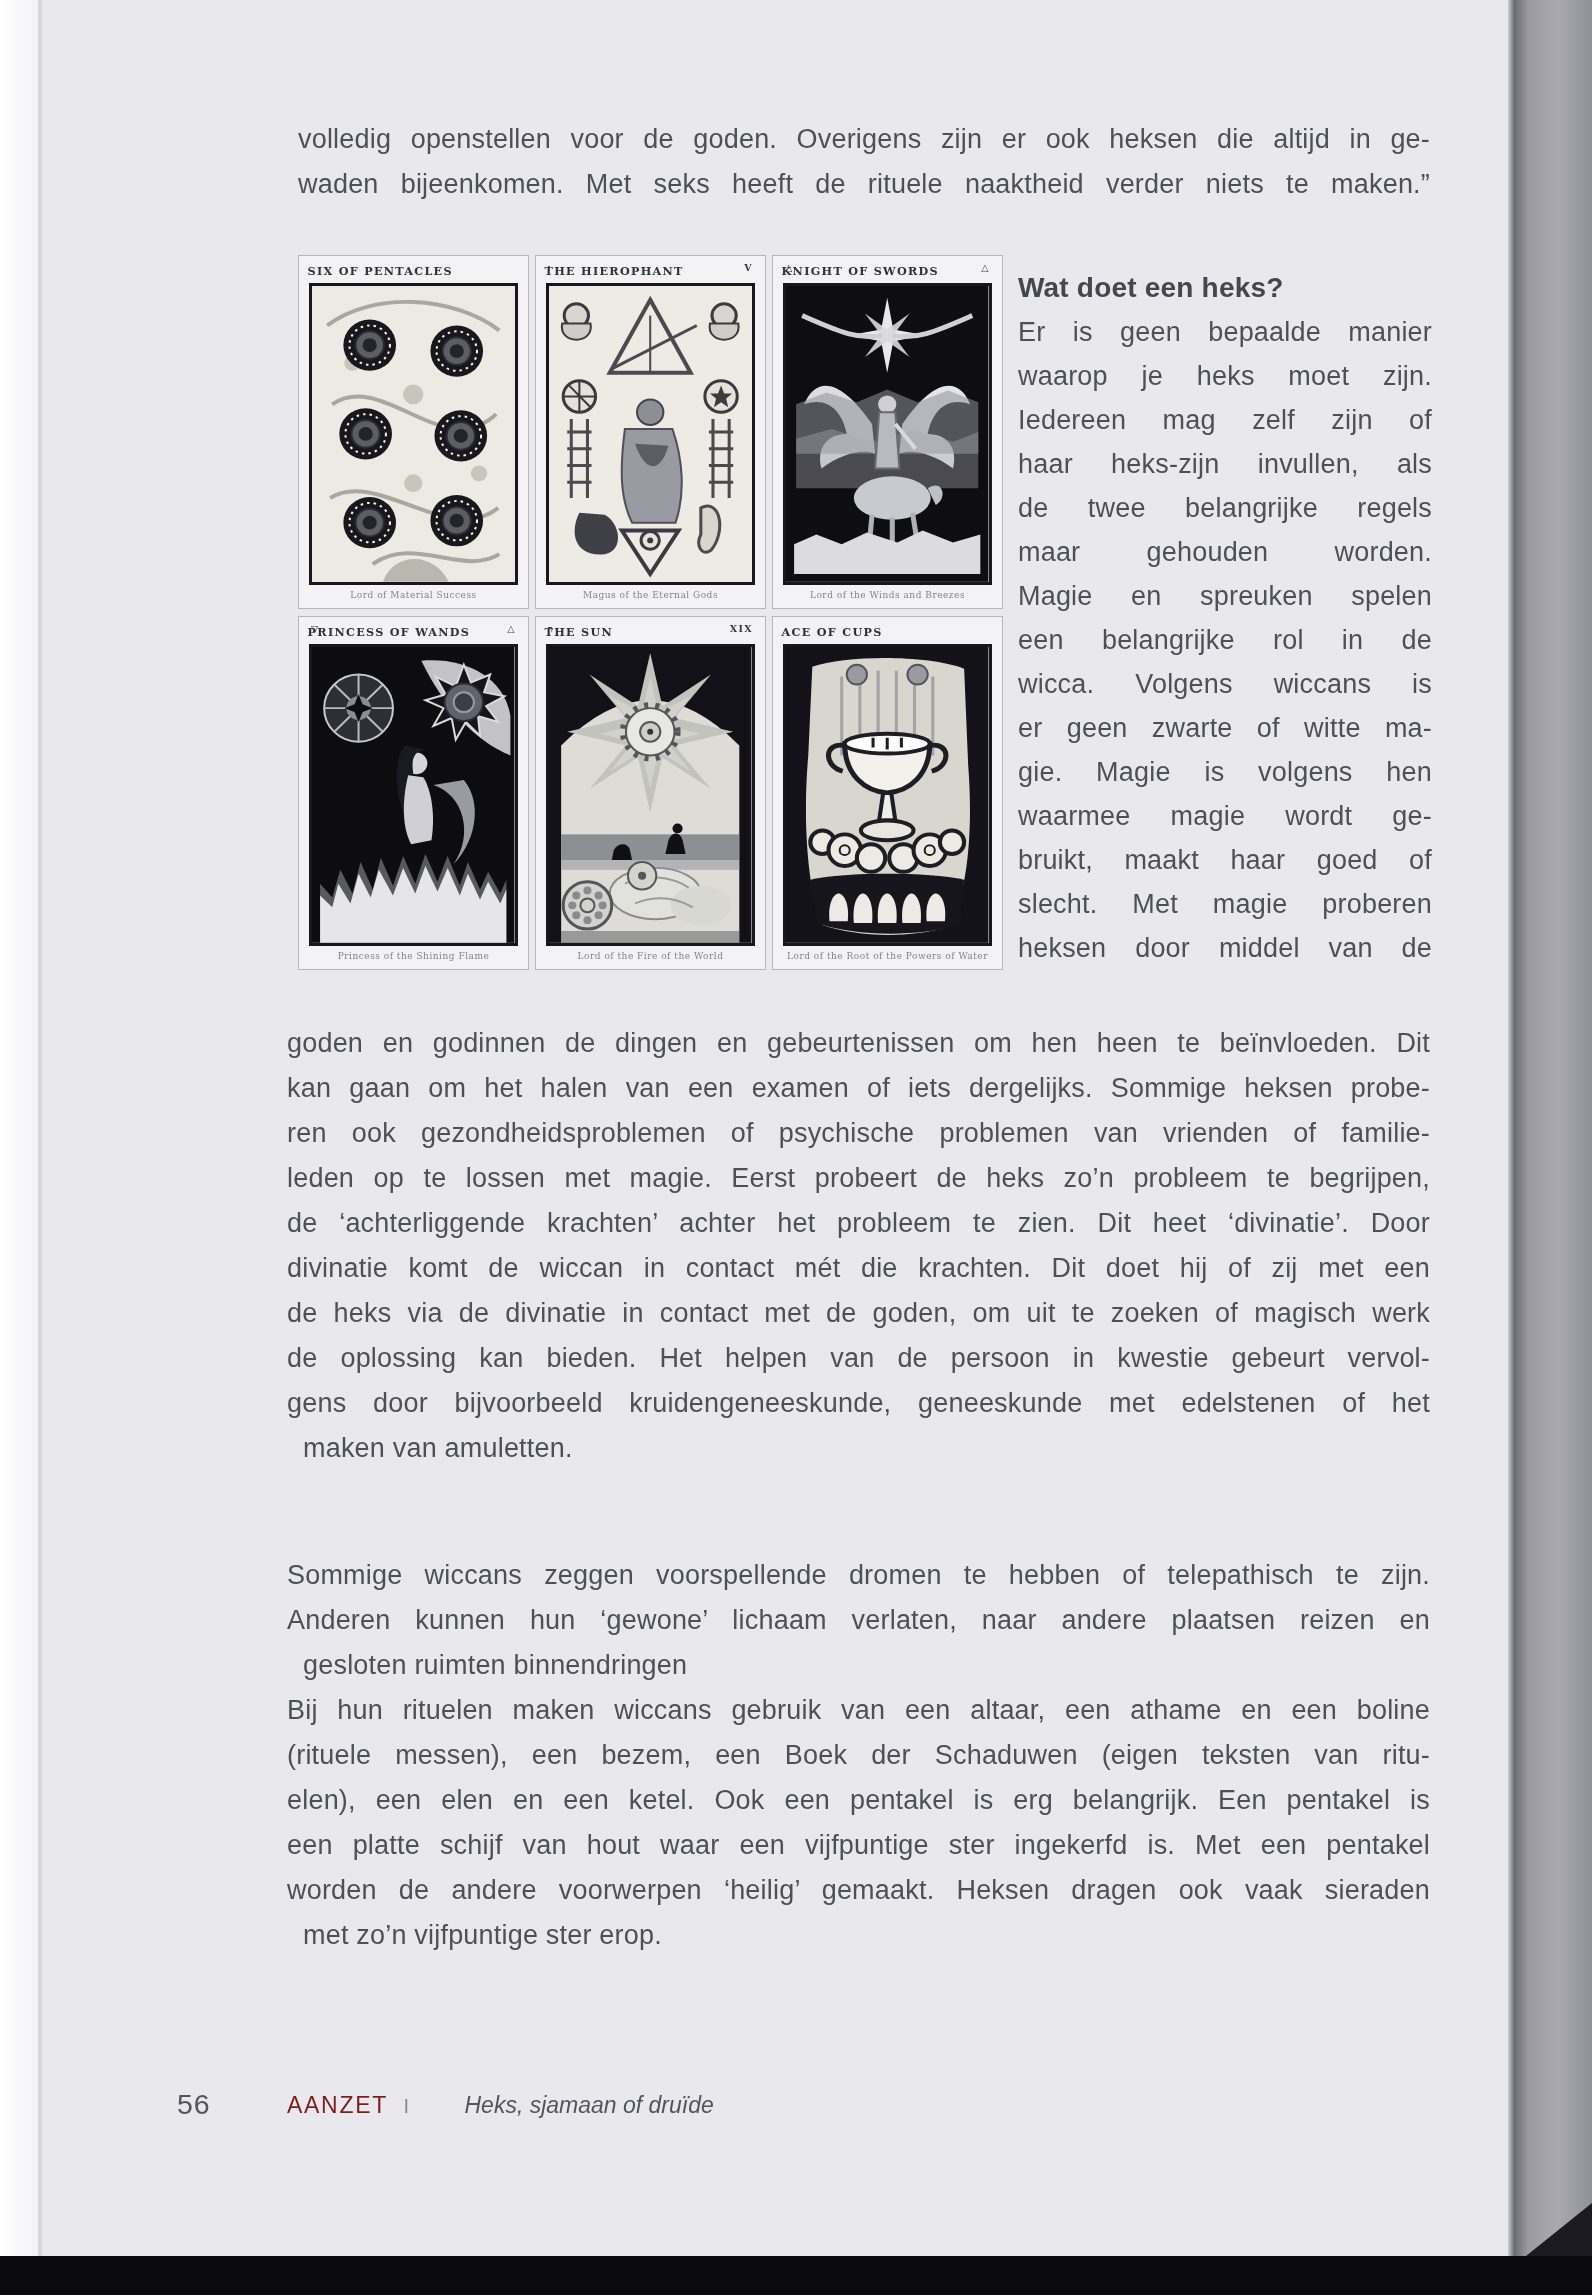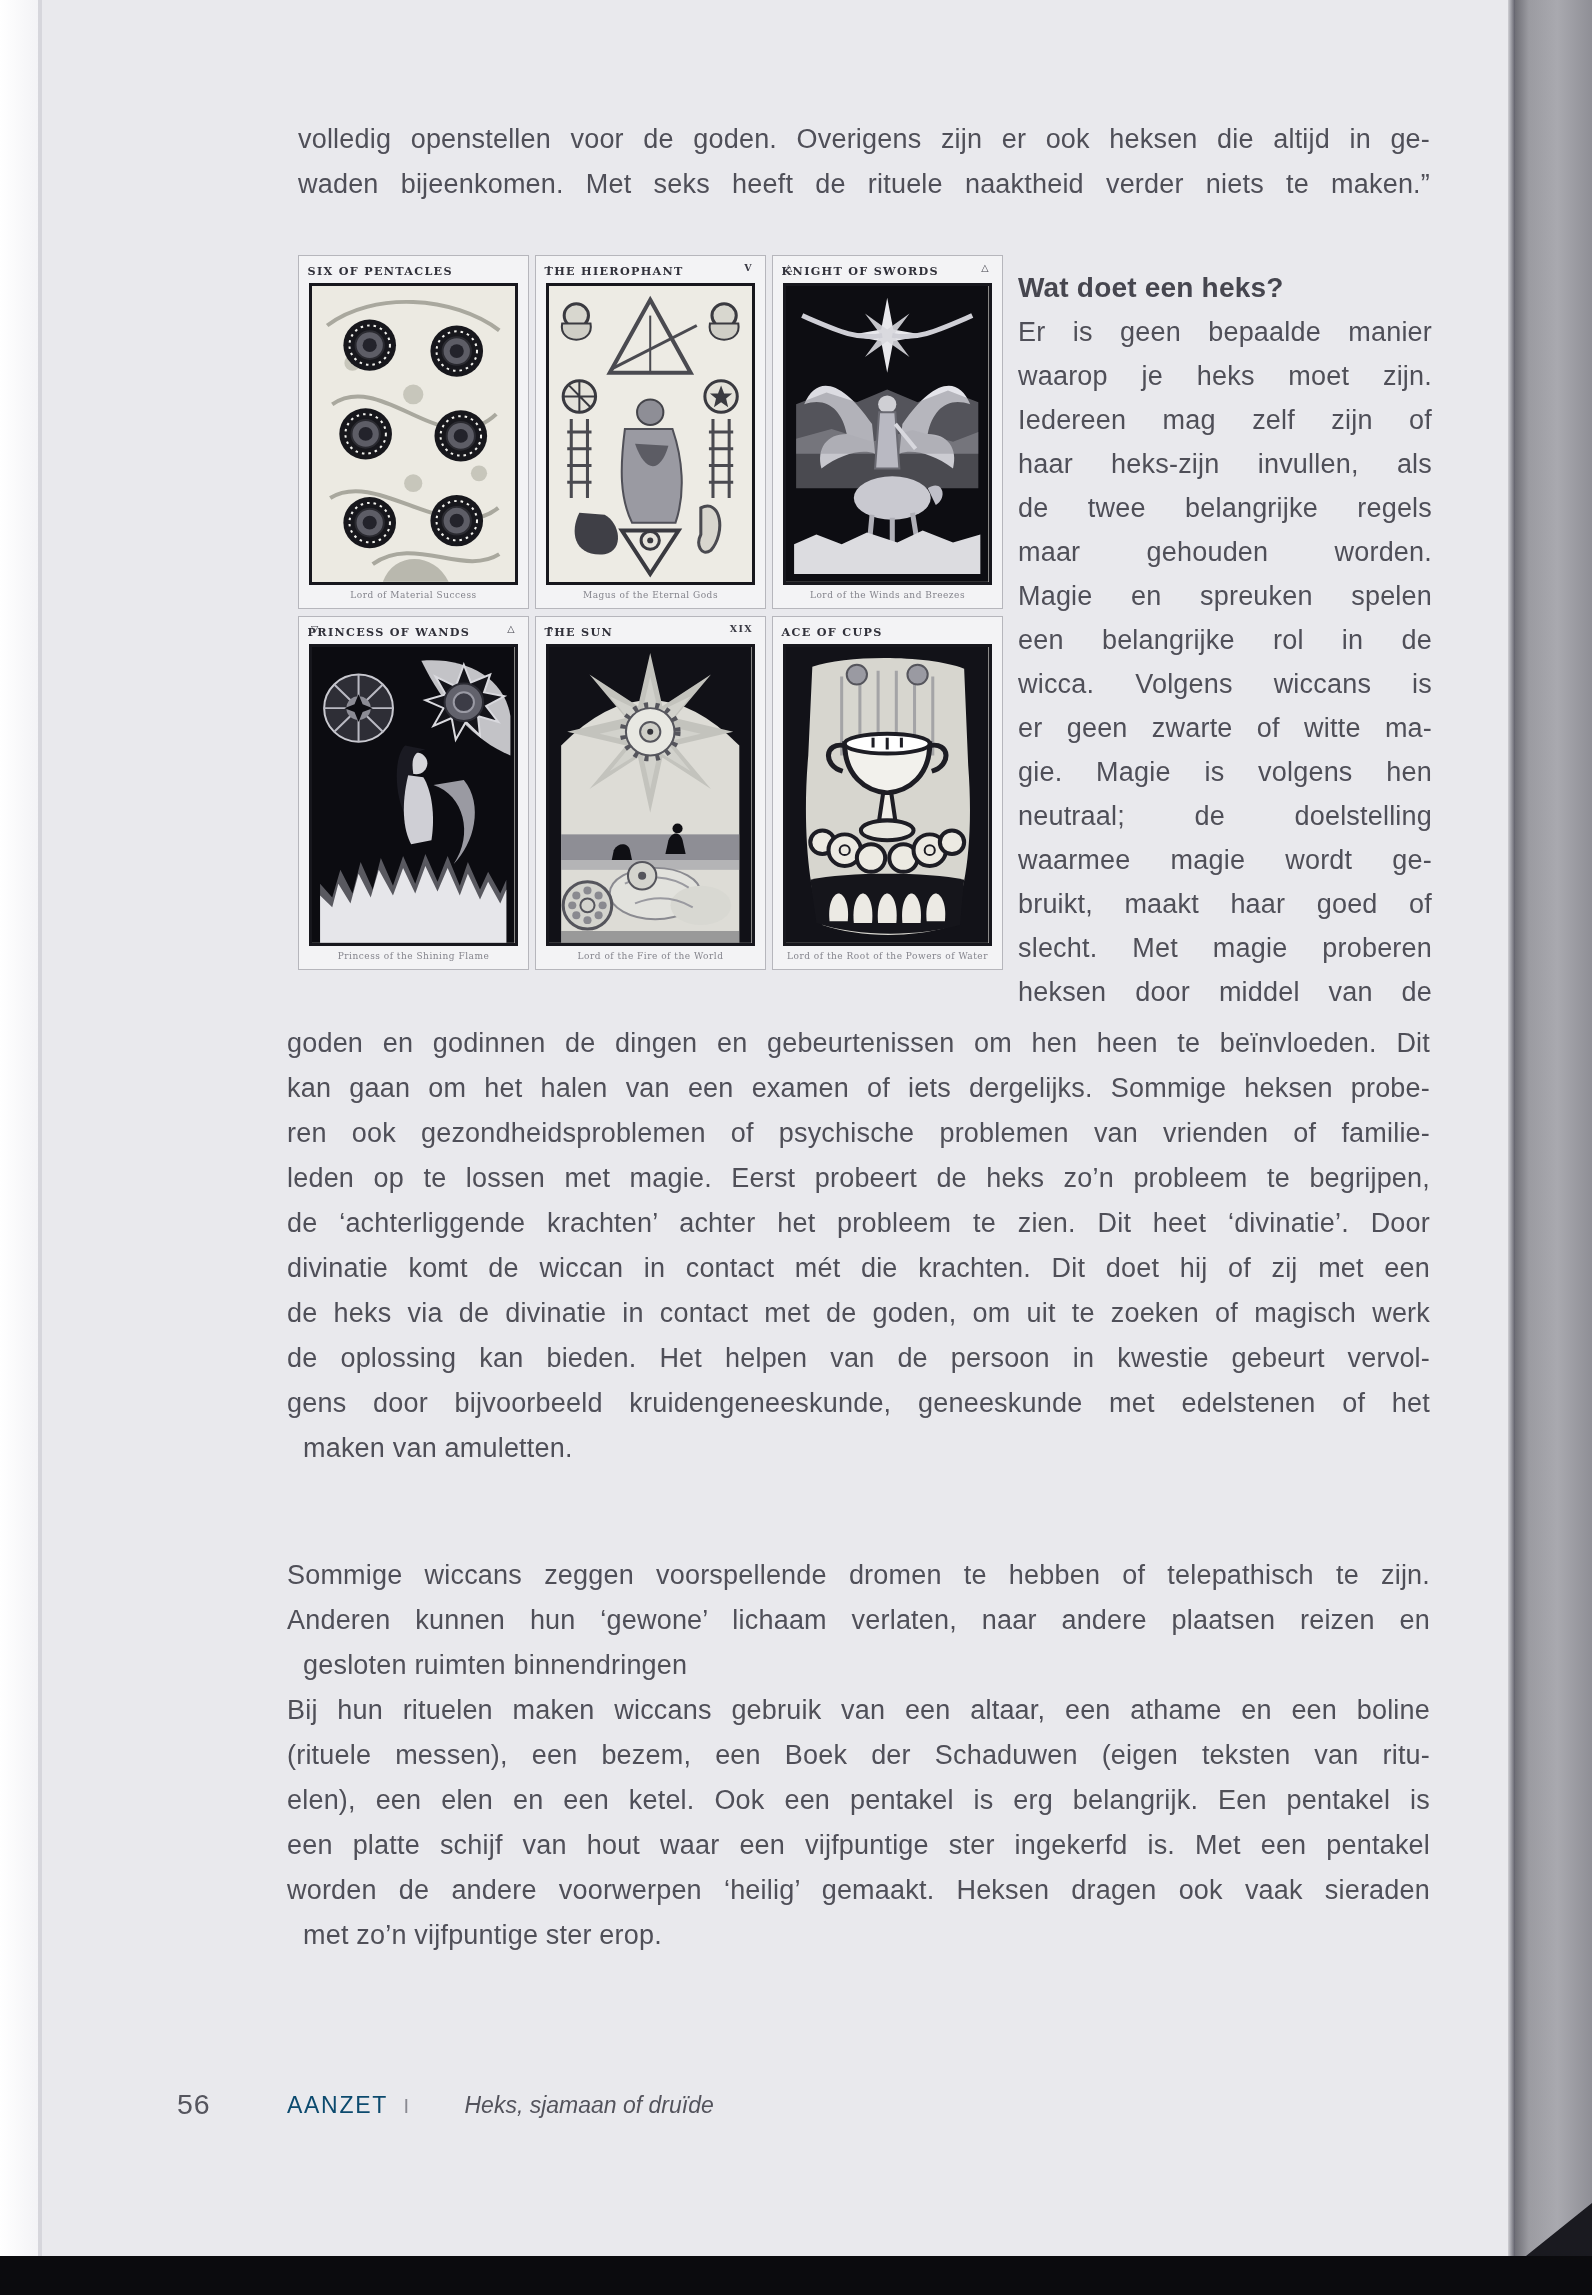--- a/index.html
+++ b/index.html
@@ -31,21 +31,21 @@
   .maincol .tline{line-height:44px;height:44px;}
   .col-heading{font-weight:bold;font-size:28px;line-height:44px;height:44px;
     text-align:left;letter-spacing:0.2px;color:#46464f;}
   .para1{position:absolute;left:287px;top:1021px;width:1143px;}
   .para2{position:absolute;left:287px;top:1553px;width:1143px;}
 
   
   .footer{position:absolute;left:0;top:2088px;width:1467px;height:38px;padding-left:43px;}
   .footer .pagenum{position:absolute;left:177px;top:0;font-size:28.5px;color:#55555e;letter-spacing:0.9px;}
   .footer .imprint-group{position:absolute;left:287px;top:4.3px;display:flex;align-items:baseline;}
-  .footer .imprint{font-size:23px;letter-spacing:1.7px;color:#0c4a6e;}
+  .footer .imprint{font-size:23px;letter-spacing:1.7px;color:#7f1d1d;}
   .footer .sep{font-size:20px;color:#8a8a92;margin:0 15.5px;}
   .footer .booktitle{font-size:23px;font-style:italic;color:#53535c;margin-left:40px;}
 
   
   .grid{position:absolute;left:298px;top:255px;width:706px;height:715px;
     display:grid;grid-template-columns:repeat(3,231px);grid-template-rows:354px 354px;gap:7px 6px;}
   .card{background:#f3f3f5;border:0.9px solid #b6b6bc;box-sizing:border-box;
     display:flex;flex-direction:column;padding:4.3px 8.6px 3.5px 8.6px;}
   .card-header{height:21.6px;position:relative;display:flex;align-items:center;justify-content:flex-start;
     font-family:"DejaVu Serif","Liberation Serif",serif;font-weight:bold;
@@ -372,21 +372,20 @@
   <div class="tline">waarop je heks moet zijn.</div>
   <div class="tline">Iedereen mag zelf zijn of</div>
   <div class="tline">haar heks-zijn invullen, als</div>
   <div class="tline">de twee belangrijke regels</div>
   <div class="tline">maar gehouden worden.</div>
   <div class="tline">Magie en spreuken spelen</div>
   <div class="tline">een belangrijke rol in de</div>
   <div class="tline">wicca. Volgens wiccans is</div>
   <div class="tline">er geen zwarte of witte ma-</div>
   <div class="tline">gie. Magie is volgens hen</div>
-  <div class="tline">neutraal; de doelstelling</div>
   <div class="tline">waarmee magie wordt ge-</div>
   <div class="tline">bruikt, maakt haar goed of</div>
   <div class="tline">slecht. Met magie proberen</div>
   <div class="tline">heksen door middel van de</div>
 </div>
 
 <div class="para1">
   <div class="tline">goden en godinnen de dingen en gebeurtenissen om hen heen te beïnvloeden. Dit</div>
   <div class="tline">kan gaan om het halen van een examen of iets dergelijks. Sommige heksen probe-</div>
   <div class="tline">ren ook gezondheidsproblemen of psychische problemen van vrienden of familie-</div>

